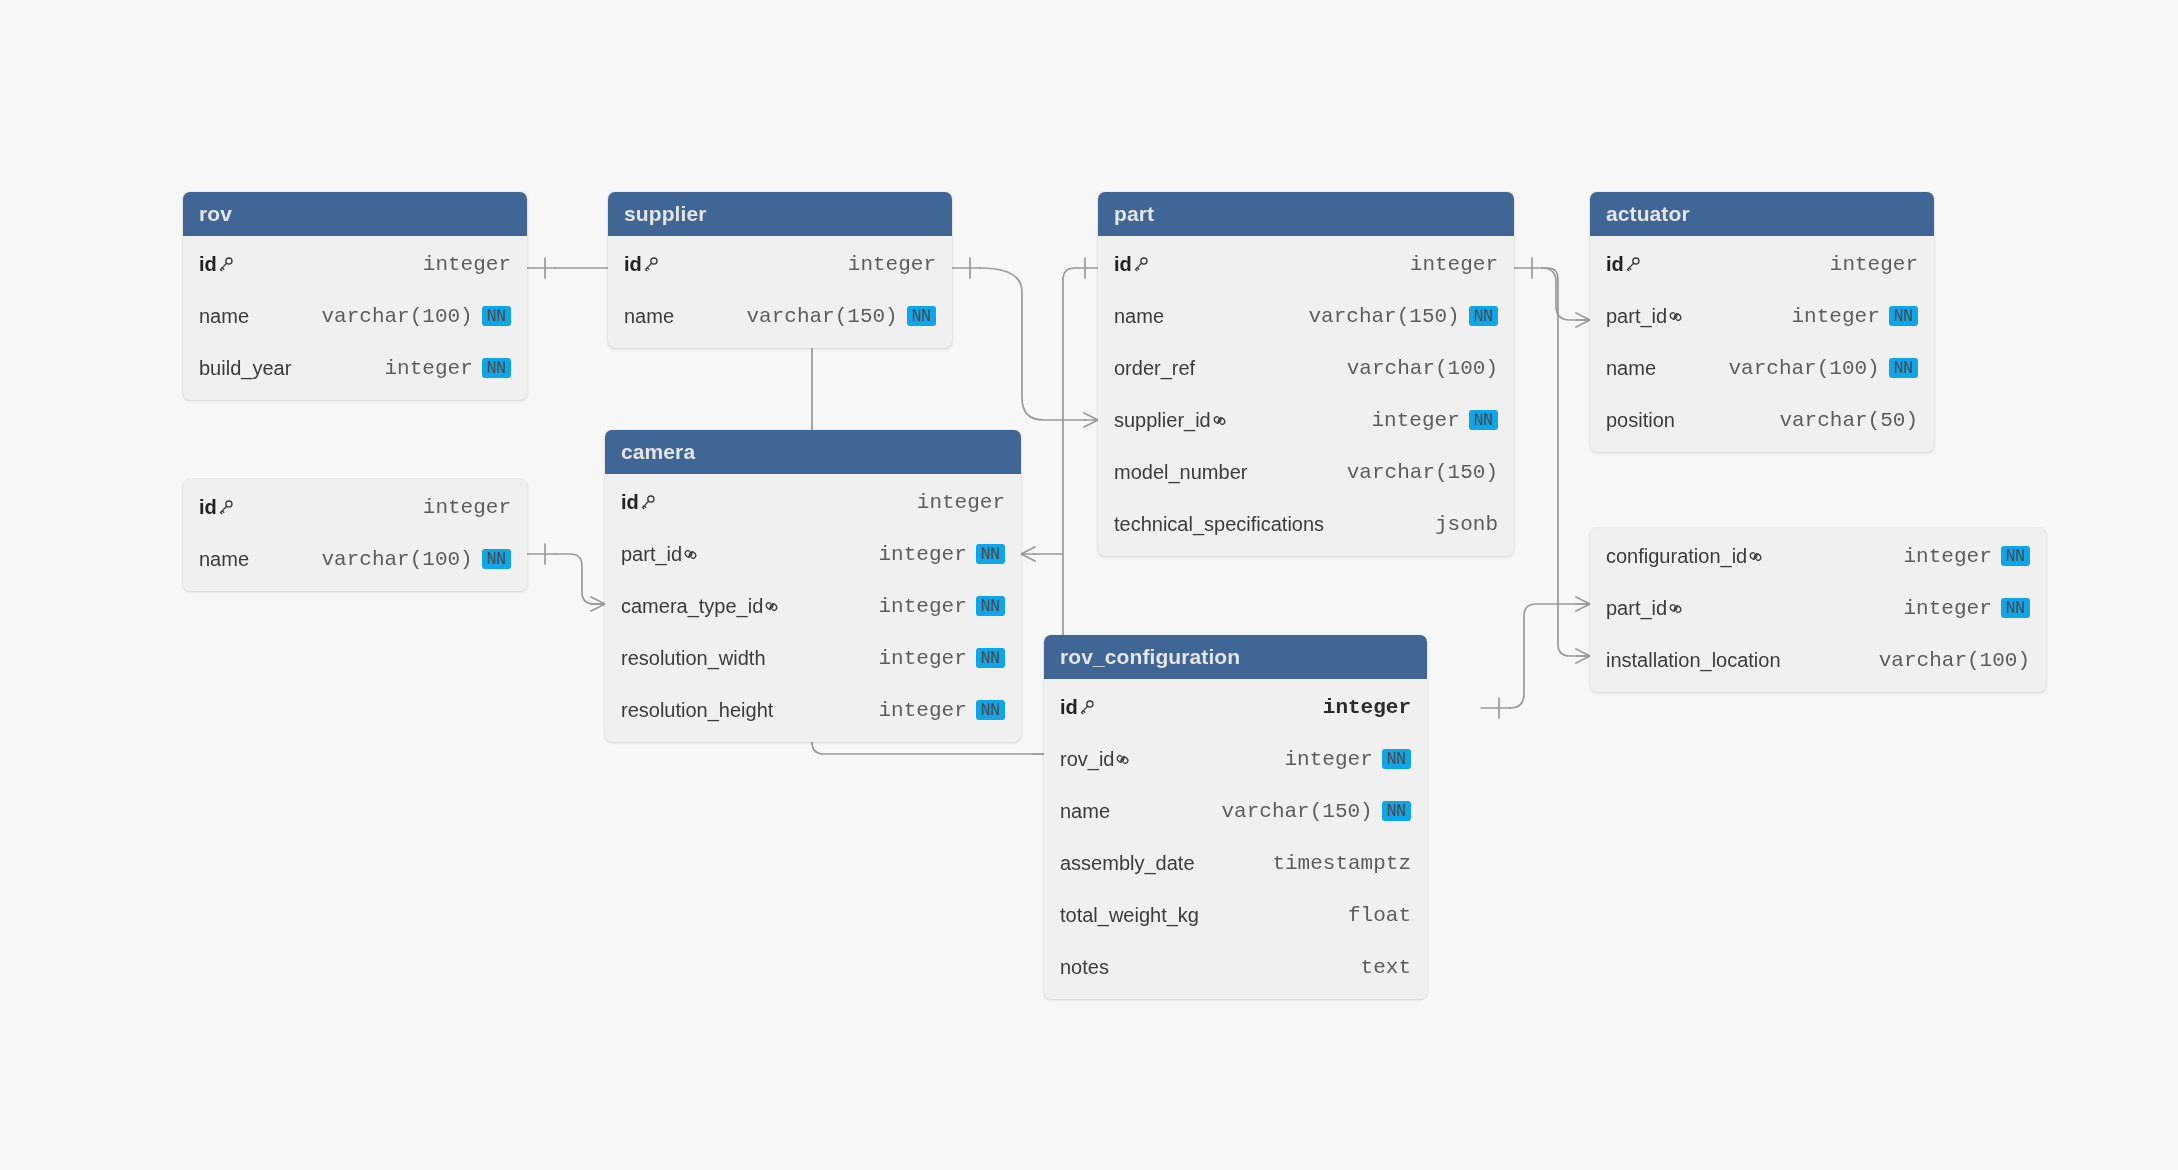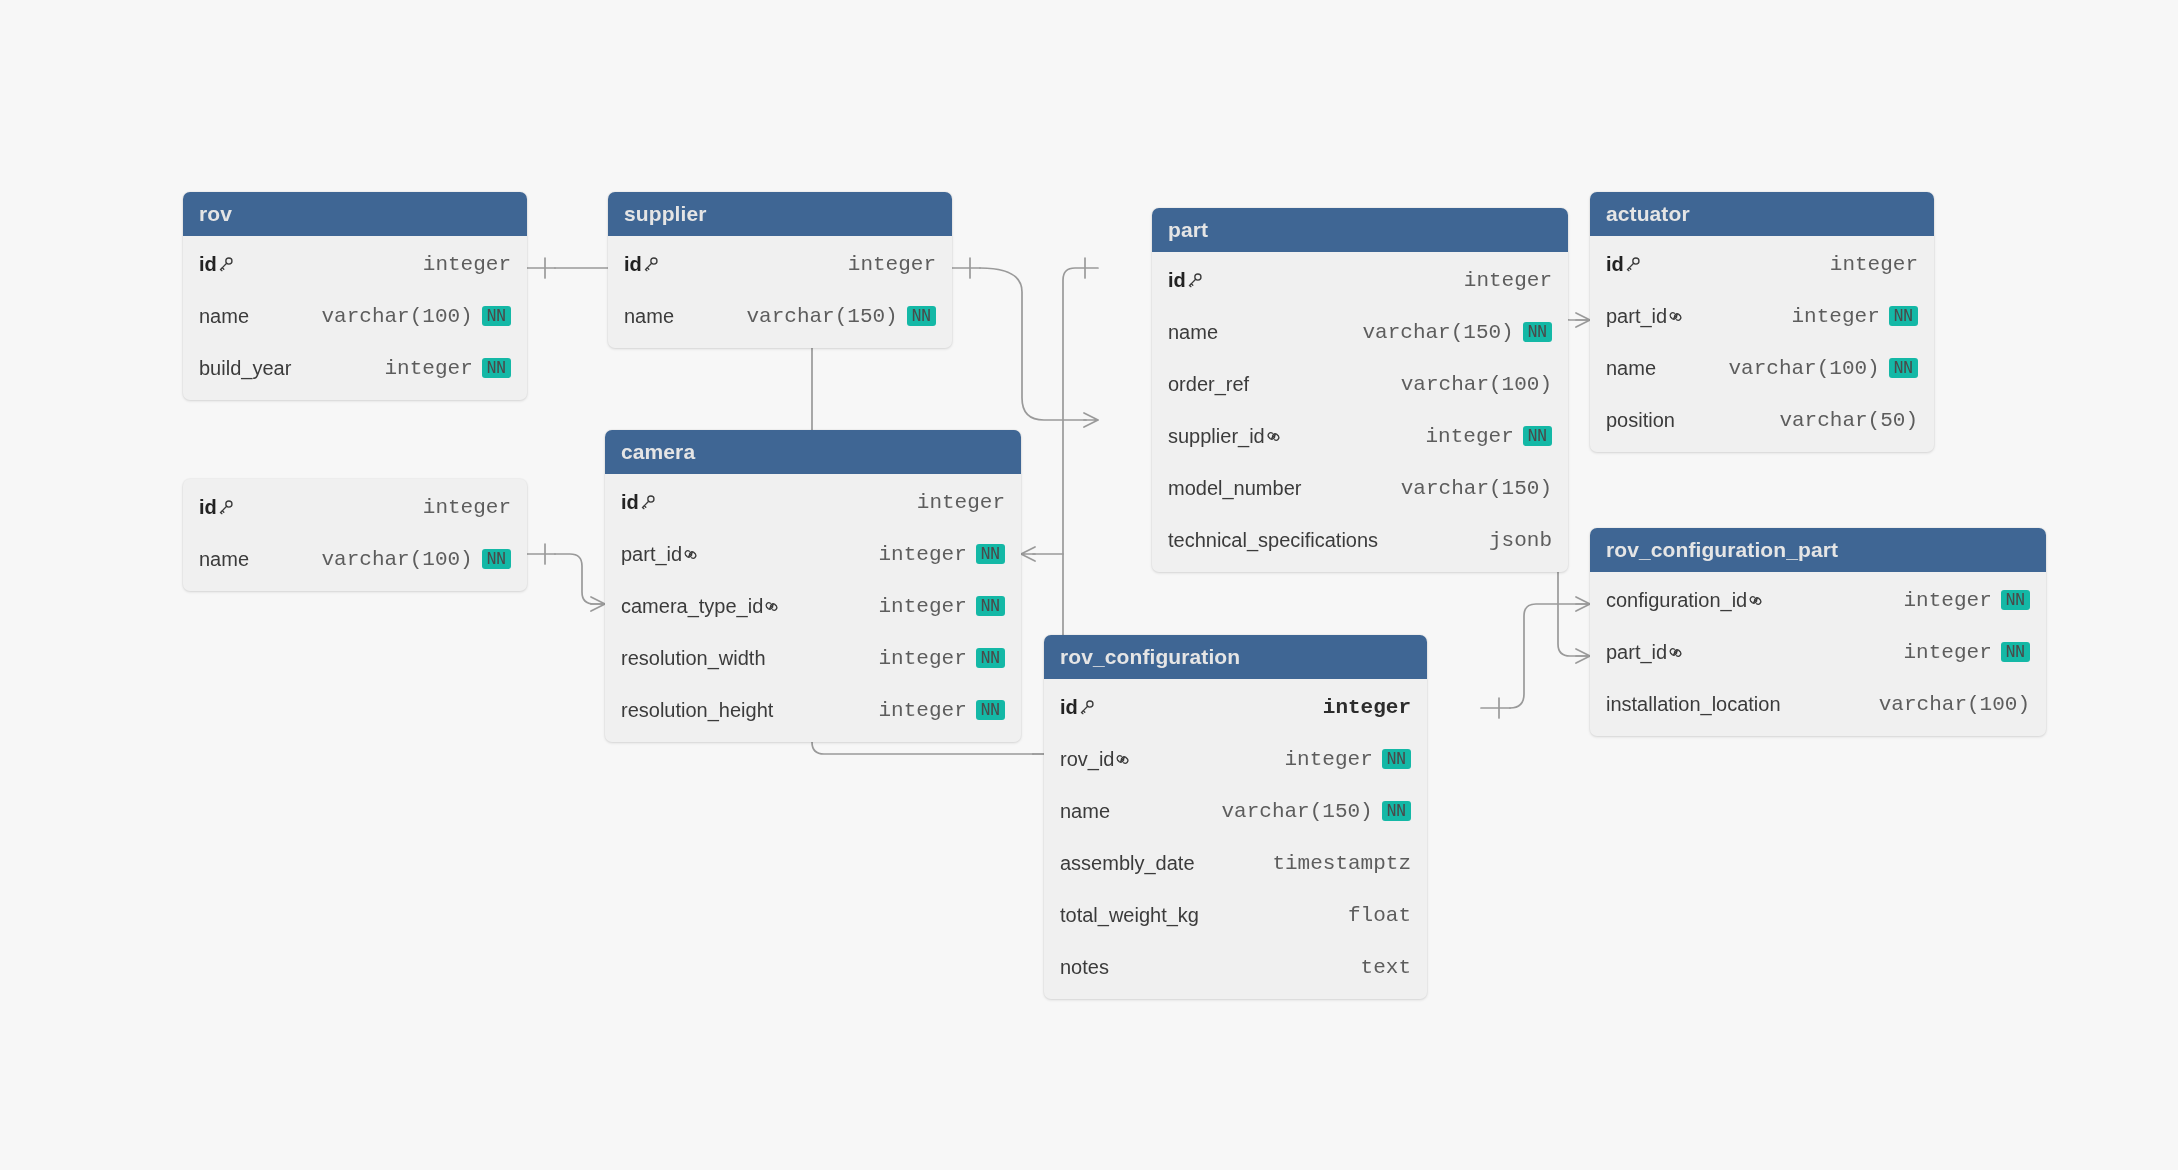--- a/index.html
+++ b/index.html
@@ -74,21 +74,21 @@
     color: #5d5d5d;
   }
   .col-type.bold {
     font-weight: bold;
     color: #2c2c2c;
   }
   .nn-badge {
     font-family: "DejaVu Sans Mono", monospace;
     font-size: 16px;
     color: #4a4a4a;
-    background: #14b8a6;
+    background: #0ea5e9;
     border-radius: 3px;
     padding: 2px 5px;
     line-height: 1.05;
   }
   .key-icon {
     display: inline-block;
     width: 17px;
     height: 17px;
     flex: none;
   }
@@ -222,21 +222,21 @@
           <div class="col-left">
             <span>name</span>
           </div>
           <div class="col-right">
             <span class="col-type">varchar(150)</span>
             <span class="nn-badge">NN</span>
           </div>
         </div>
       </div>
     </div>
-    <div class="table-node" style="left: 1152px; top: 192px; width: 416px; margin-top: 16px;">
+    <div class="table-node" style="left: 1098px; top: 192px; width: 416px;">
       <div class="table-header">part</div>
       <div class="table-body">
         <div class="col-row">
           <div class="col-left pk">
             <span>id</span>
             <span class="key-icon">
               <svg width="17" height="17" viewBox="0 0 16 16">
                 <g fill="none" stroke="#3b3b3b" stroke-width="1.25" stroke-linecap="round" stroke-linejoin="round">
                   <circle cx="11.2" cy="4.8" r="2.9"></circle>
                   <path d="M9.1 6.9 L3.2 12.8"></path>
@@ -537,21 +537,20 @@
           <div class="col-left">
             <span>notes</span>
           </div>
           <div class="col-right">
             <span class="col-type">text</span>
           </div>
         </div>
       </div>
     </div>
     <div class="table-node" style="left: 1590px; top: 528px; width: 456px;">
-      <div class="table-header">rov_configuration_part</div>
       <div class="table-body">
         <div class="col-row">
           <div class="col-left">
             <span>configuration_id</span>
             <span class="key-icon">
               <svg width="17" height="17" viewBox="0 0 16 16">
                 <g fill="none" stroke="#3b3b3b" stroke-width="1.25" stroke-linecap="round" stroke-linejoin="round">
                   <path d="M6.3 9.7 L9.7 6.3"></path>
                   <path d="M9.0 11.1 A2.6 2.6 0 0 0 12.6 7.5 L11.0 5.9 A2.6 2.6 0 0 0 7.4 9.5"></path>
                   <path d="M7.0 4.9 A2.6 2.6 0 0 0 3.4 8.5 L5.0 10.1 A2.6 2.6 0 0 0 8.6 6.5"></path>

